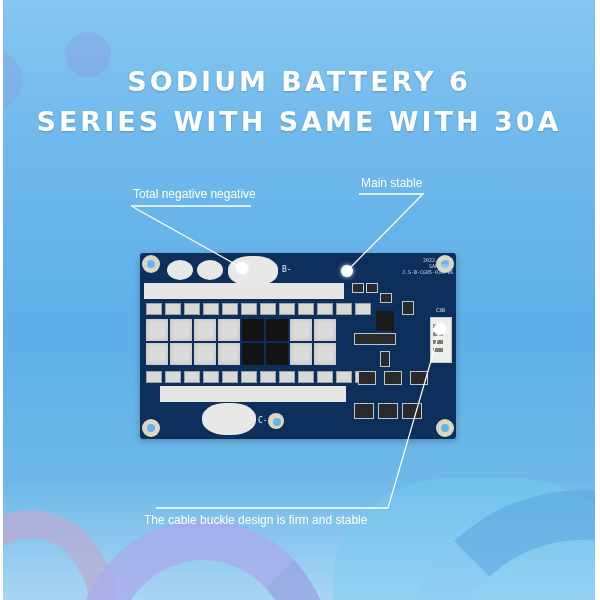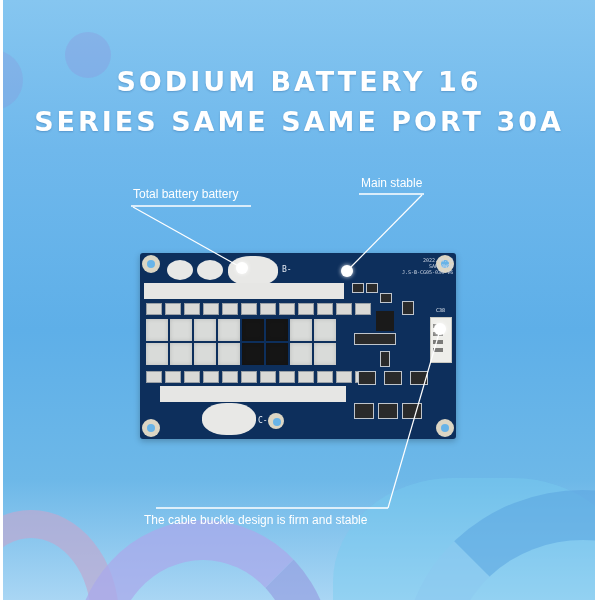--- a/index.html
+++ b/index.html
@@ -46,22 +46,22 @@
 <body>
 
 <div class="canvas">
   <div class="bubble b1"></div>
   <div class="bubble b2"></div>
   <div class="swirl s3"></div>
   <div class="swirl s4"></div>
   <div class="swirl s2"></div>
   <div class="swirl s1"></div>
 
-  <div class="title t1">SODIUM BATTERY 16</div>
-  <div class="title t2">SERIES SAME SAME PORT 30A</div>
+  <div class="title t1">SODIUM BATTERY 6</div>
+  <div class="title t2">SERIES WITH SAME WITH 30A</div>
 </div>
 
 <div class="board">
   <div class="hole" style="left:2px;top:2px"></div>
   <div class="hole" style="left:296px;top:2px"></div>
   <div class="hole" style="left:2px;top:166px"></div>
   <div class="hole" style="left:296px;top:166px"></div>
 
   <div class="pad-round" style="left:27px;top:7px;width:26px;height:20px"></div>
   <div class="pad-round" style="left:57px;top:7px;width:26px;height:20px"></div>
@@ -159,15 +159,15 @@
   <line x1="359" y1="194" x2="424" y2="194" stroke="#ffffff" stroke-width="1.5"></line>
   <line x1="422" y1="195" x2="347" y2="271" stroke="#ffffff" stroke-width="1.2"></line>
   <line x1="156" y1="508" x2="388" y2="508" stroke="#ffffff" stroke-width="1.5"></line>
   <line x1="388" y1="508" x2="440" y2="330" stroke="#ffffff" stroke-width="1.2"></line>
 </svg>
 
 <div class="dot" style="left:236px;top:262px"></div>
 <div class="dot" style="left:341px;top:265px"></div>
 <div class="dot" style="left:434px;top:323px"></div>
 
-<div class="callout" style="left:133px;top:187px">Total battery battery</div>
+<div class="callout" style="left:133px;top:187px">Total negative negative</div>
 <div class="callout" style="left:361px;top:176px">Main stable</div>
 <div class="callout" style="left:144px;top:513px">The cable buckle design is firm and stable</div>
 
 </body></html>

